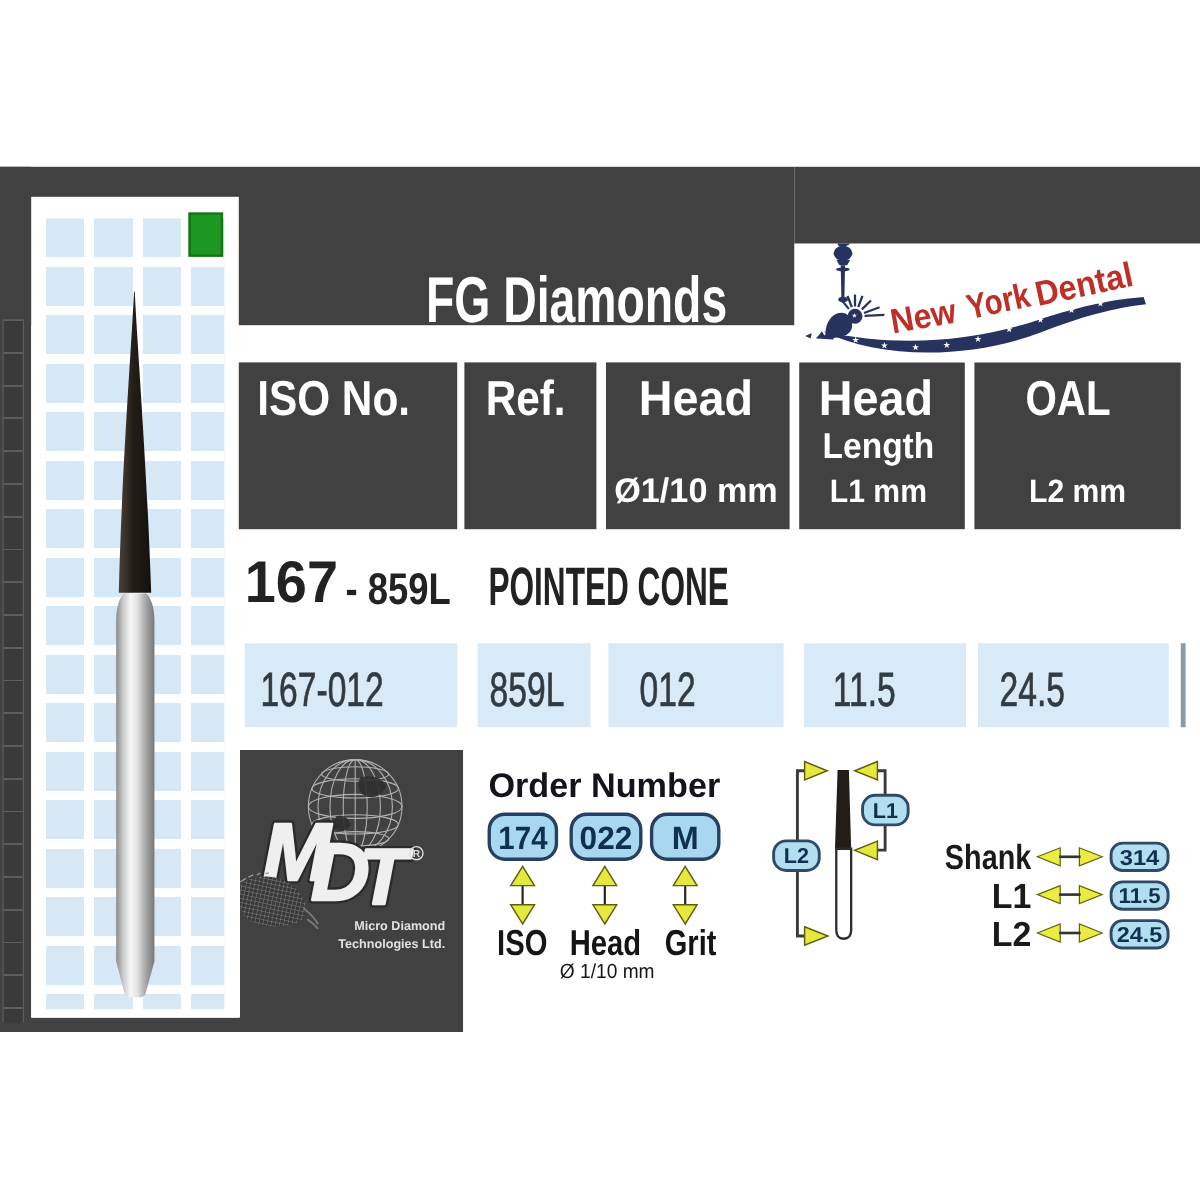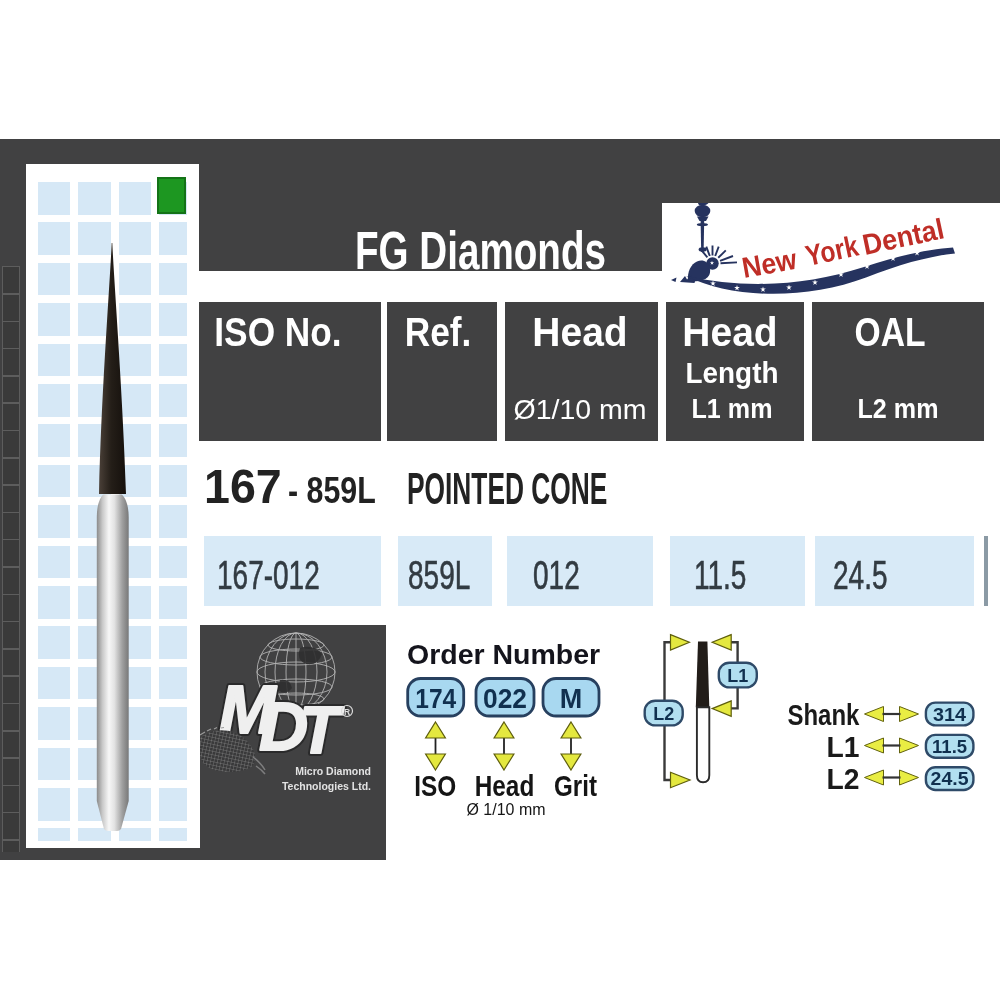--- a/index.html
+++ b/index.html
@@ -6,21 +6,21 @@
 body{width:1000px;height:1000px;background:#fff;font-family:"Liberation Sans",sans-serif;position:relative;overflow:hidden}
 .a{position:absolute}
 .dk{background:#414142}
 .cell{position:absolute;top:302px;height:139px;background:#414142;color:#fff;font-weight:bold;text-align:center}
 .bcell{position:absolute;top:536px;height:70px;background:#d8eaf7}
 .ct{position:absolute;white-space:nowrap;line-height:1}
 .hw{color:#fff;font-weight:bold;transform:translateX(-50%) scaleX(.86);transform-origin:center top}
 .hwB{color:#fff;font-weight:bold;transform:translateX(-50%) scaleX(.95);transform-origin:center top}
 .hwC{color:#fff;font-weight:bold;transform:translateX(-50%) scaleX(.82);transform-origin:center top}
 .hw2{color:#fff;font-weight:bold;transform:translateX(-50%) scaleX(.93);transform-origin:center top}
-.hw3{color:#fff;font-weight:normal;transform:translateX(-50%);transform-origin:center top}
+.hw3{color:#fff;font-weight:bold;transform:translateX(-50%);transform-origin:center top}
 .rn{color:#323b42;font-size:40px;transform:scaleX(.70);transform-origin:left top;top:555px;-webkit-text-stroke:0.6px #323b42}
 </style>
 </head>
 <body>
 
 <div class="a dk" style="left:0;top:139px;width:662px;height:132px"></div>
 <div class="a dk" style="left:662px;top:139px;width:338px;height:64px"></div>
 <div class="a dk" style="left:0;top:139px;width:26px;height:721px"></div>
 <div class="a dk" style="left:0;top:848px;width:200px;height:12px"></div>
 

